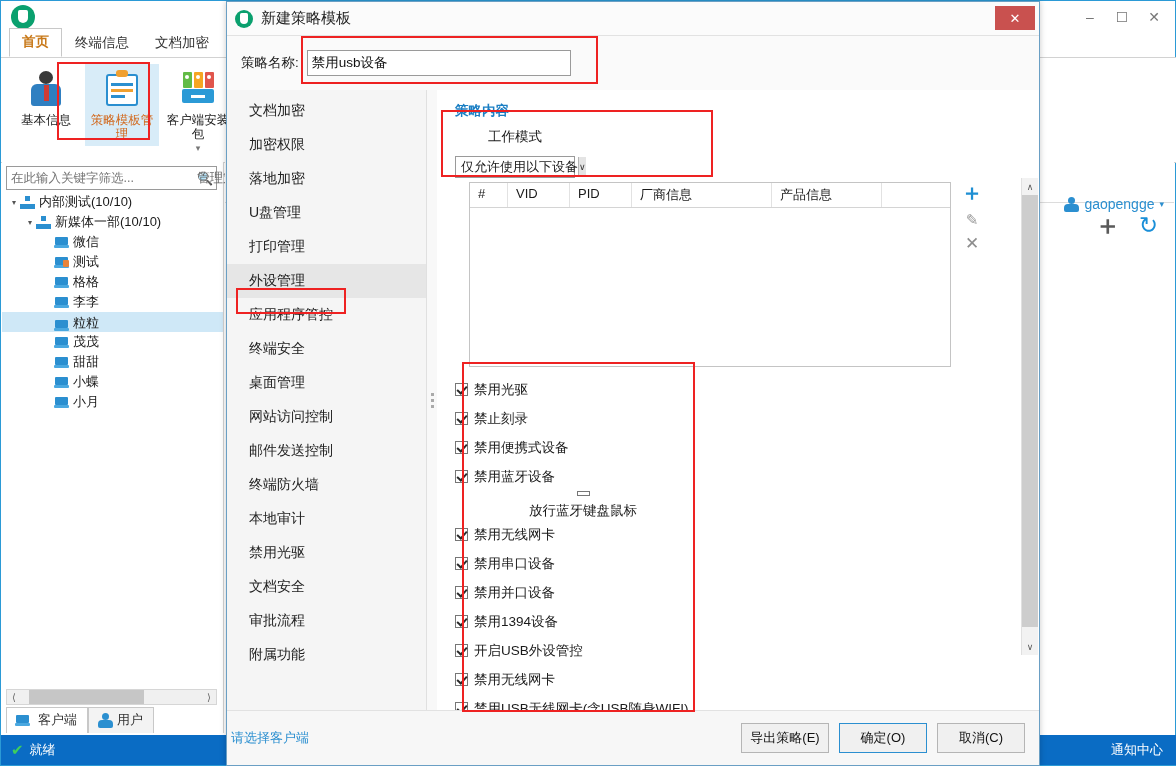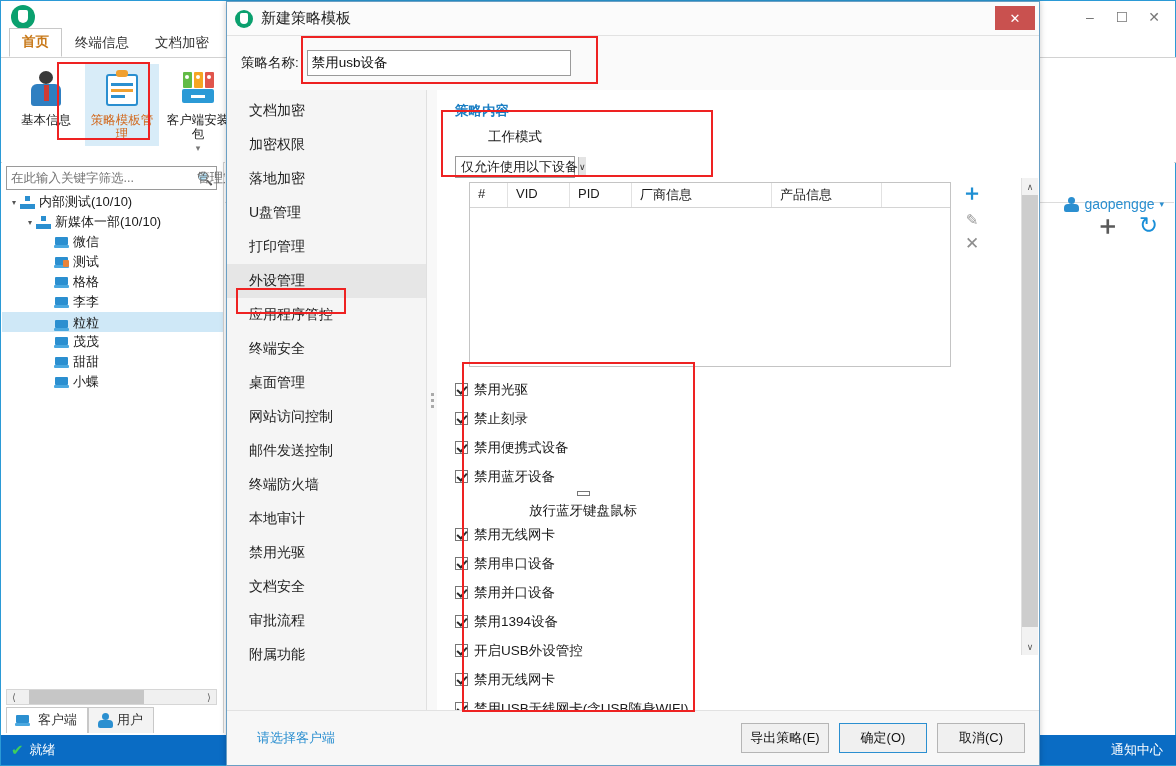--- a/index.html
+++ b/index.html
@@ -186,21 +186,21 @@
   .dev-list .chk-row.indent { padding-left:16px;flex-direction:column; }
 
   .dlg-scroll { position:absolute; right:1px; top:88px; bottom:55px; width:17px; background:#f2f2f2;
     border-left:1px solid #e0e0e0; box-sizing:border-box; }
   .sb-arrow { height:17px; display:flex; align-items:center; justify-content:center; color:#555;
     font-size:9px; background:#f2f2f2; }
   .sb-thumb { position:absolute; left:0; top:17px; width:16px; height:432px; background:#cdcdcd; }
 
   .dlg-footer { position:absolute; left:0; right:0; bottom:0; height:54px; background:#f7f7f7;
     border-top:1px solid #e2e2e2; display:flex; align-items:center; }
-  .footer-link { margin-left:30px; color:#2b8fd0; font-size:13px; }
+  .footer-link { margin-left:4px; color:#2b8fd0; font-size:13px; }
   .footer-btns { margin-left:auto; margin-right:14px; display:flex; gap:10px; }
   .btn { min-width:86px; height:28px; border:1px solid #b5b5b5; background:#f0f0f0; font-size:13px;
     display:flex; align-items:center; justify-content:center; font-family:inherit; color:#111; }
   .btn.primary { border:1px solid #2b8fd0; background:#f0f0f0; }
 
   
   .redbox { position:absolute; border:2px solid #ee2222; box-sizing:border-box; pointer-events:none; }
 </style>
 </head>
 <body>
@@ -343,20 +343,27 @@
               <i class="base"></i>
             </span>
           <span>甜甜</span>
         </div>
         <div class="tree-row" style="padding-left:52px">
           <span class="ic-pc">
               <i class="scr"></i>
               <i class="base"></i>
             </span>
           <span>小蝶</span>
+        </div>
+        <div class="tree-row" style="padding-left:52px">
+          <span class="ic-pc">
+              <i class="scr"></i>
+              <i class="base"></i>
+            </span>
+          <span>小月</span>
         </div>
       </div>
 
       <div class="hscroll">
         <div class="hs-arrow">⟨</div>
         <div class="hs-track">
             <div class="hs-thumb"></div>
           </div>
         <div class="hs-arrow">⟩</div>
       </div>

